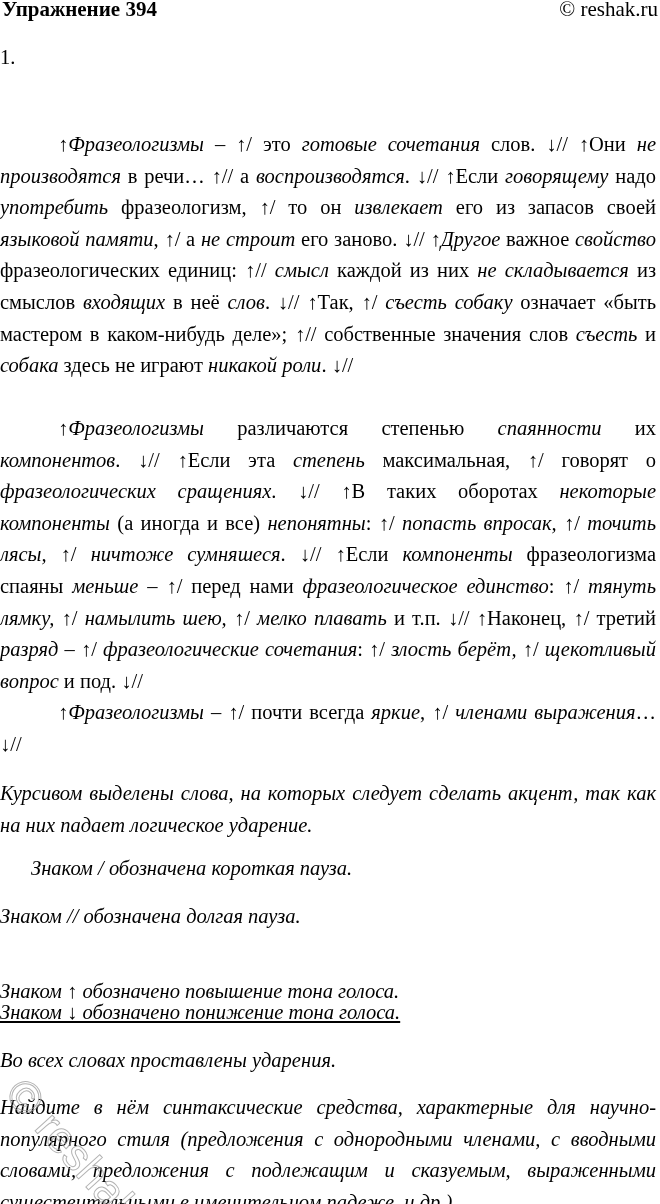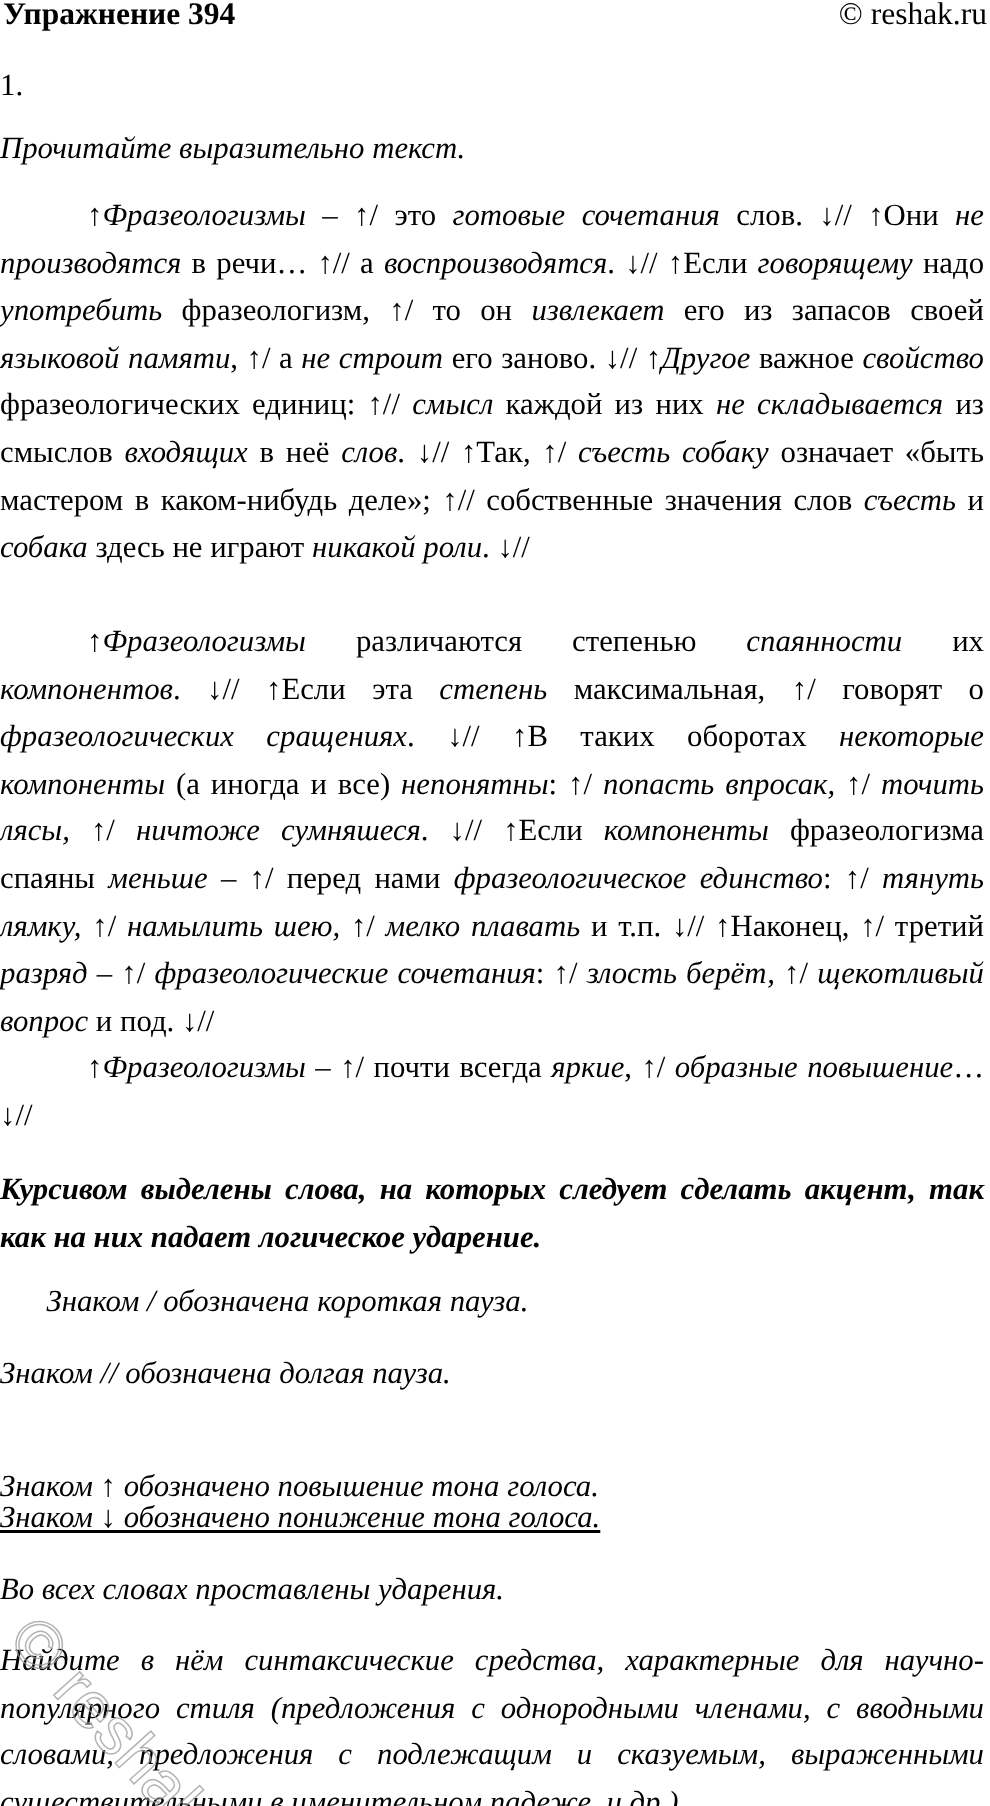--- a/index.html
+++ b/index.html
@@ -27,27 +27,26 @@
 <body>
 
 <div class="page">
   <div class="header">
     <span class="title">Упражнение 394</span>
     <span class="copy">© reshak.ru</span>
   </div>
 
   <div class="p num" style="top:42px;">1.</div>
 
-  <p class="p it" style="top:84px;">Прочитайте выразительно текст.</p>
 
   <p class="p ind" style="top:129px;"><span>↑</span><span class="it">Фразеологизмы</span><span> – ↑/ это </span><span class="it">готовые сочетания</span><span> слов. ↓// ↑Они </span><span class="it">не производятся</span><span> в речи… ↑// а </span><span class="it">воспроизводятся</span><span>. ↓// ↑Если </span><span class="it">говорящему</span><span> надо </span><span class="it">употребить</span><span> фразеологизм, ↑/ то он </span><span class="it">извлекает</span><span> его из запасов своей </span><span class="it">языковой памяти</span><span>, ↑/ а </span><span class="it">не строит</span><span> его заново. ↓// ↑</span><span class="it">Другое</span><span> важное </span><span class="it">свойство</span><span> фразеологических единиц: ↑// </span><span class="it">смысл</span><span> каждой из них </span><span class="it">не складывается</span><span> из смыслов </span><span class="it">входящих</span><span> в неё </span><span class="it">слов</span><span>. ↓// ↑Так, ↑/ </span><span class="it">съесть собаку</span><span> означает «быть мастером в каком-нибудь деле»; ↑// собственные значения слов </span><span class="it">съесть</span><span> и </span><span class="it">собака</span><span> здесь не играют </span><span class="it">никакой роли</span><span>. ↓//</span></p>
   <p class="p ind" style="top:413px;"><span>↑</span><span class="it">Фразеологизмы</span><span> различаются степенью </span><span class="it">спаянности</span><span> их </span><span class="it">компонентов</span><span>. ↓// ↑Если эта </span><span class="it">степень</span><span> максимальная, ↑/ говорят о </span><span class="it">фразеологических сращениях</span><span>. ↓// ↑В таких оборотах </span><span class="it">некоторые компоненты</span><span> (а иногда и все) </span><span class="it">непонятны</span><span>: ↑/ </span><span class="it">попасть впросак,</span><span> ↑/ </span><span class="it">точить лясы,</span><span> ↑/ </span><span class="it">ничтоже сумняшеся</span><span>. ↓// ↑Если </span><span class="it">компоненты</span><span> фразеологизма спаяны </span><span class="it">меньше</span><span> – ↑/ перед нами </span><span class="it">фразеологическое единство</span><span>: ↑/ </span><span class="it">тянуть лямку,</span><span> ↑/ </span><span class="it">намылить шею,</span><span> ↑/ </span><span class="it">мелко плавать</span><span> и т.п. ↓// ↑Наконец, ↑/ третий </span><span class="it">разряд</span><span> – ↑/ </span><span class="it">фразеологические сочетания</span><span>: ↑/ </span><span class="it">злость берёт,</span><span> ↑/ </span><span class="it">щекотливый вопрос</span><span> и под. ↓//</span></p>
-  <p class="p ind" style="top:697px;"><span>↑</span><span class="it">Фразеологизмы</span><span> – ↑/ почти всегда </span><span class="it">яркие</span><span>, ↑/ </span><span class="it">образные повышение</span><span>… ↓//</span></p>
+  <p class="p ind" style="top:697px;"><span>↑</span><span class="it">Фразеологизмы</span><span> – ↑/ почти всегда </span><span class="it">яркие</span><span>, ↑/ </span><span class="it">членами выражения</span><span>… ↓//</span></p>
 
-  <p class="p it" style="top:778px;font-weight:bold;">Курсивом выделены слова, на которых следует сделать акцент, так как на них падает логическое ударение.</p>
+  <p class="p it" style="top:778px;">Курсивом выделены слова, на которых следует сделать акцент, так как на них падает логическое ударение.</p>
   <p class="p it" style="top:853px;padding-left:31px;">Знаком / обозначена короткая пауза.</p>
   <p class="p it" style="top:901px;font-style:italic;">Знаком // обозначена долгая пауза.</p>
   <p class="p it" style="top:976px;">Знаком ↑ обозначено повышение тона голоса.</p>
   <p class="p it" style="top:997px;text-decoration:underline;">Знаком ↓ обозначено понижение тона голоса.</p>
   <p class="p it" style="top:1045px;">Во всех словах проставлены ударения.</p>
   <p class="p it" style="top:1092px;">Найдите в нём синтаксические средства, характерные для научно-популярного стиля (предложения с однородными членами, с вводными словами, предложения с подлежащим и сказуемым, выраженными существительными в именительном падеже, и др.)</p>
 </div>
 
 <div class="wm">© reshak.ru</div>
 

